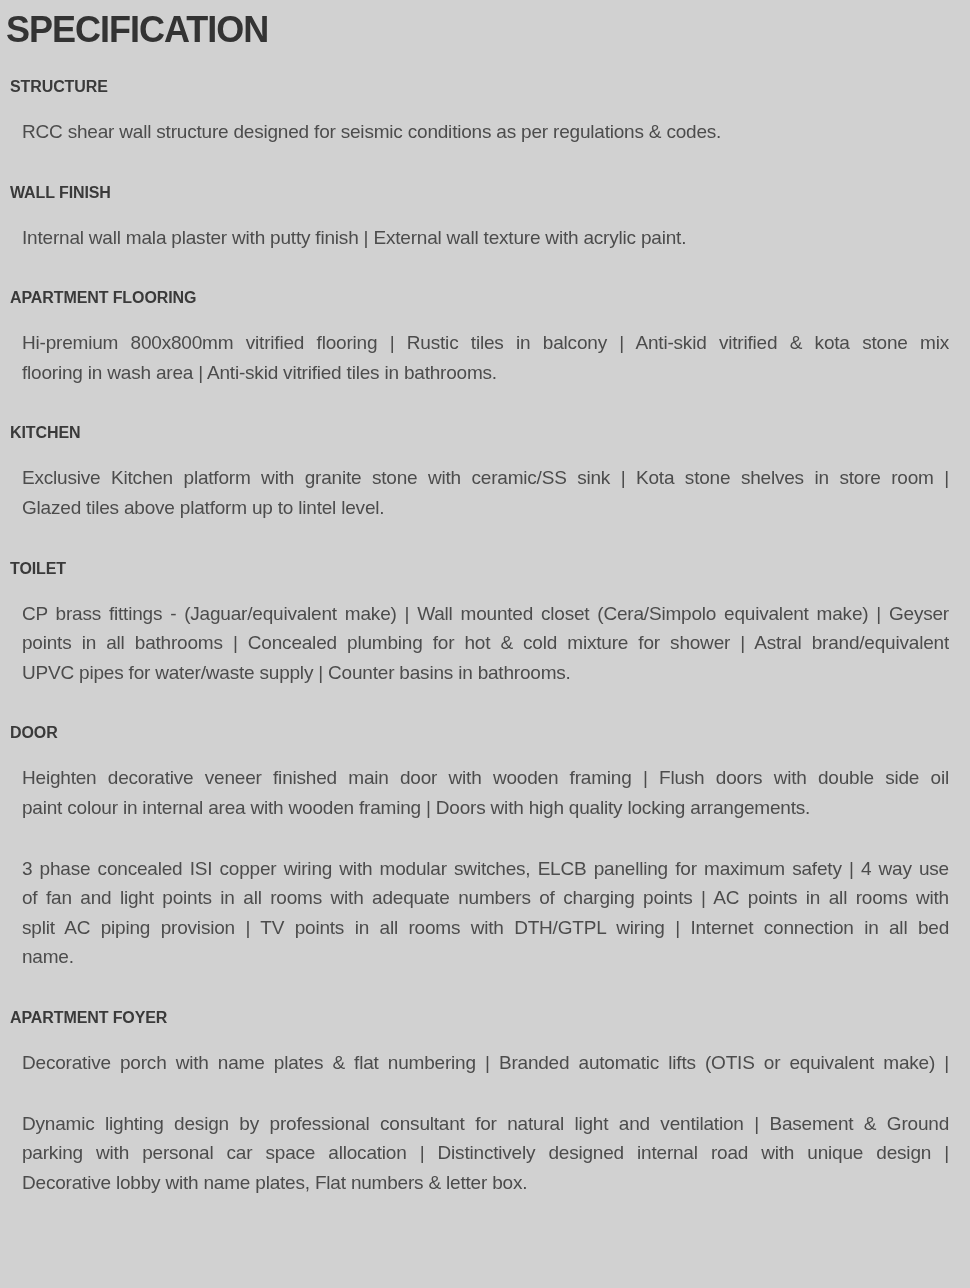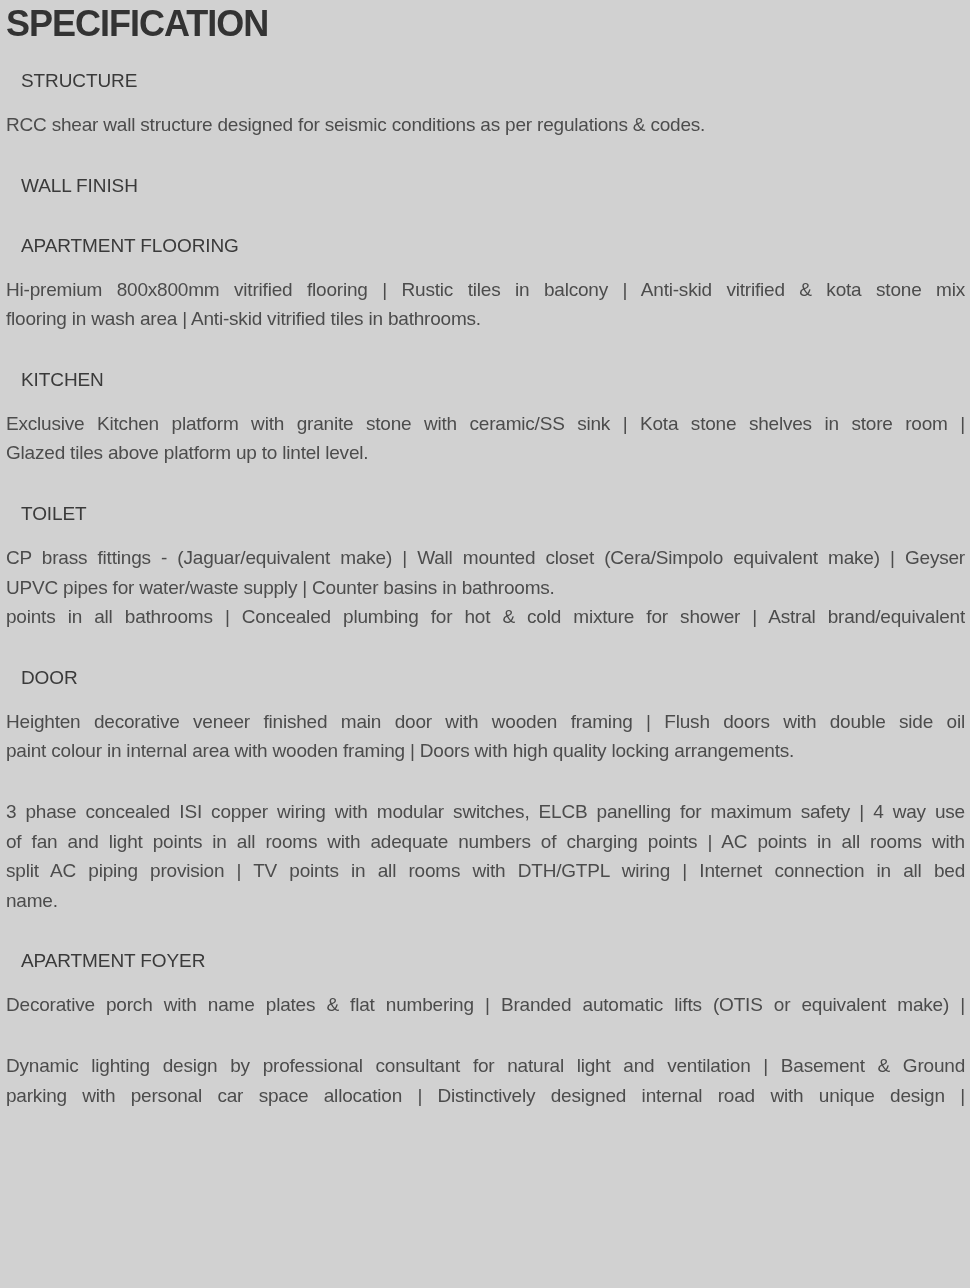--- a/index.html
+++ b/index.html
@@ -7,46 +7,46 @@
     padding: 0;
   }
   body {
     width: 970px;
     height: 1288px;
     overflow: hidden;
     background: #d1d1d1;
     font-family: "Liberation Sans", sans-serif;
   }
   .page {
-    padding: 2px 5px 0 6px;
+    padding: 8px 5px 0 6px;
   }
   h1.page-title {
     margin: 0 0 20px 0;
     font-size: 36px;
     line-height: 44px;
     font-weight: bold;
     letter-spacing: -1px;
     color: #333333;
   }
   section.spec-section {
     margin: 0 0 31px 0;
   }
   section.spec-section:last-child {
     margin-bottom: 0;
   }
   h2.section-heading {
-    margin: 15px;
-    font-size: 19px;
+    margin: 4px;
+    font-size: 16px;
     line-height: 29px;
-    font-weight: normal;
+    font-weight: bold;
     letter-spacing: -0.1px;
     color: #3a3a3a;
   }
   .section-body {
-    margin: 0;
+    margin: 16px;
   }
   .ln {
     font-size: 19px;
     line-height: 29.6px;
     letter-spacing: -0.2px;
     color: #4c4c4c;
     text-align: justify;
     text-align-last: justify;
     overflow: hidden;
   }
@@ -63,20 +63,23 @@
 
   <section class="spec-section">
     <h2 class="section-heading">STRUCTURE</h2>
     <div class="section-body">
       <div class="ln ln-last">RCC shear wall structure designed for seismic conditions as per regulations &amp; codes.</div>
     </div>
   </section>
 
   <section class="spec-section">
     <h2 class="section-heading">WALL FINISH</h2>
+    <div class="section-body">
+      <div class="ln ln-last">Internal wall mala plaster with putty finish | External wall texture with acrylic paint.</div>
+    </div>
   </section>
 
   <section class="spec-section">
     <h2 class="section-heading">APARTMENT FLOORING</h2>
     <div class="section-body">
       <div class="ln">Hi-premium 800x800mm vitrified flooring | Rustic tiles in balcony | Anti-skid vitrified &amp; kota stone mix</div>
       <div class="ln ln-last">flooring in wash area | Anti-skid vitrified tiles in bathrooms.</div>
     </div>
   </section>
 
@@ -85,22 +88,22 @@
     <div class="section-body">
       <div class="ln">Exclusive Kitchen platform with granite stone with ceramic/SS sink | Kota stone shelves in store room |</div>
       <div class="ln ln-last">Glazed tiles above platform up to lintel level.</div>
     </div>
   </section>
 
   <section class="spec-section">
     <h2 class="section-heading">TOILET</h2>
     <div class="section-body">
       <div class="ln">CP brass fittings - (Jaguar/equivalent make) | Wall mounted closet (Cera/Simpolo equivalent make) | Geyser</div>
+      <div class="ln">points in all bathrooms | Concealed plumbing for hot &amp; cold mixture for shower | Astral brand/equivalent</div>
       <div class="ln ln-last">UPVC pipes for water/waste supply | Counter basins in bathrooms.</div>
-      <div class="ln">points in all bathrooms | Concealed plumbing for hot &amp; cold mixture for shower | Astral brand/equivalent</div>
     </div>
   </section>
 
   <section class="spec-section">
     <h2 class="section-heading">DOOR</h2>
     <div class="section-body">
       <div class="ln">Heighten decorative veneer finished main door with wooden framing | Flush doors with double side oil</div>
       <div class="ln ln-last">paint colour in internal area with wooden framing | Doors with high quality locking arrangements.</div>
     </div>
   </section>
@@ -119,16 +122,17 @@
     <h2 class="section-heading">APARTMENT FOYER</h2>
     <div class="section-body">
       <div class="ln">Decorative porch with name plates &amp; flat numbering | Branded automatic lifts (OTIS or equivalent make) |</div>
     </div>
   </section>
 
   <section class="spec-section">
     <div class="section-body">
       <div class="ln">Dynamic lighting design by professional consultant for natural light and ventilation | Basement &amp; Ground</div>
       <div class="ln">parking with personal car space allocation | Distinctively designed internal road with unique design |</div>
+      <div class="ln ln-last">Decorative lobby with name plates, Flat numbers &amp; letter box.</div>
     </div>
   </section>
 
 </div>
 
 </body></html>

